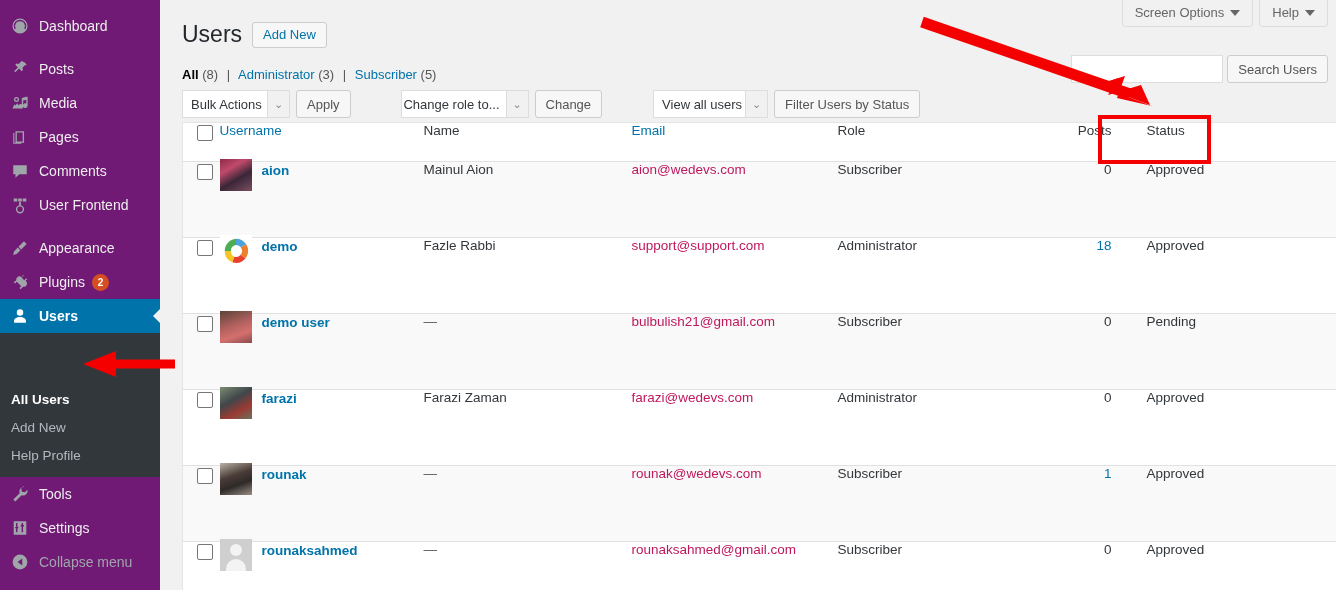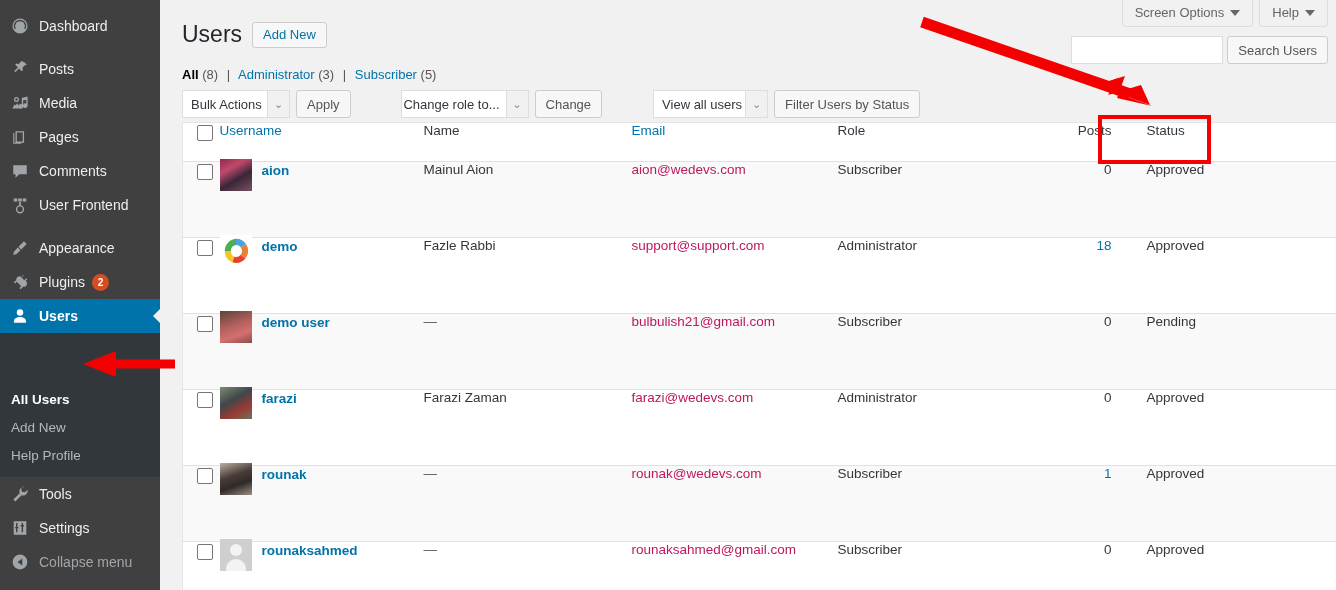--- a/index.html
+++ b/index.html
@@ -9,21 +9,21 @@
     font-family: "Liberation Sans", sans-serif;
     background: #f1f1f1;
     -webkit-font-smoothing: antialiased;
   }
   #root { position: relative; width: 1336px; height: 590px; }
 
   
   #sidebar {
     position: absolute; left: 0; top: 0;
     width: 160px; height: 590px;
-    background: #404040;
+    background: #701a75;
   }
   .menu-sep { height: 9px; }
   .menu-item {
     position: relative;
     display: flex; align-items: center;
     height: 34px;
     padding-left: 10px;
     color: #eeeeee;
     font-size: 14px;
     cursor: pointer;
@@ -133,21 +133,21 @@
     font-size: 13px; color: #555;
     white-space: nowrap;
   }
   #subsub a { color: #0073aa; text-decoration: none; cursor: pointer; }
   #subsub a.current { color: #000; font-weight: 600; }
   #subsub .cnt { color: #555; }
   #subsub .sep { color: #555; padding: 0 5px; }
 
   
   #search-area {
-    position: absolute; right: 8px; top: 36px;
+    position: absolute; right: 8px; top: 55px;
     display: flex; gap: 4px;
   }
   #search-input {
     width: 152px; height: 28px;
     border: 1px solid #ddd;
     background: #fff;
     padding: 0 8px;
     font-size: 13px;
     font-family: "Liberation Sans", sans-serif;
     color: #32373c;

